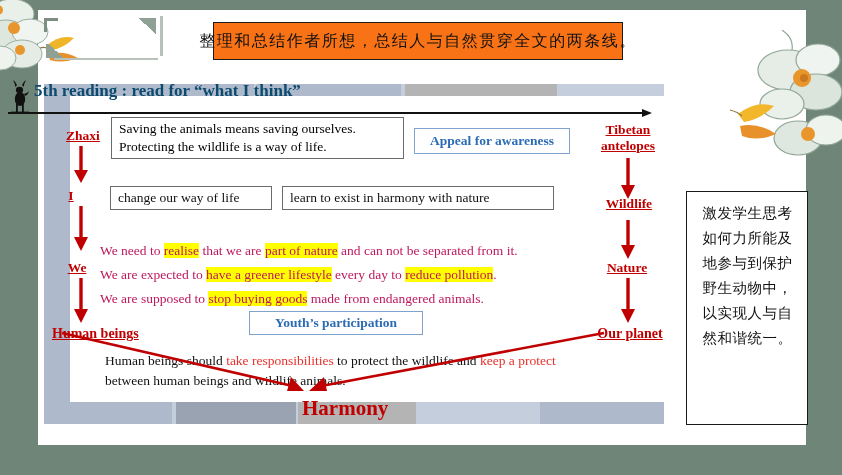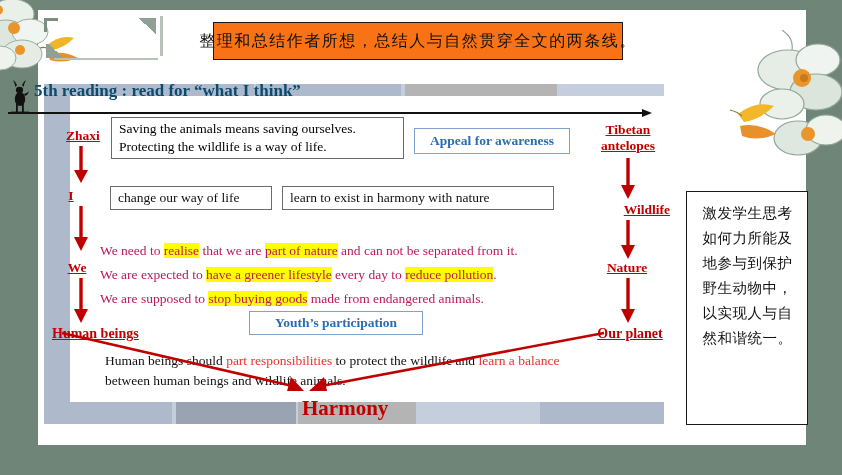--- a/index.html
+++ b/index.html
@@ -439,21 +439,21 @@
 
   <div class="chain-label" style="left:590px; top:122px; width:76px;">Tibetan</div>
   <div class="chain-label" style="left:586px; top:138px; width:84px;">antelopes</div>
   <div class="chain-arrow" style="left:617px; top:158px;">
     <svg width="22" height="42" viewBox="0 0 22 42">
       <line x1="11" y1="0" x2="11" y2="29" stroke="#c00000" stroke-width="3.4"></line>
       <polygon points="4,27 18,27 11,41" fill="#c00000"></polygon>
     </svg>
   </div>
 
-  <div class="chain-label" style="left:588px; top:202px; width:82px;text-align:right;">Wildlife</div>
+  <div class="chain-label" style="left:588px; top:196px; width:82px;">Wildlife</div>
   <div class="chain-arrow" style="left:617px; top:220px;">
     <svg width="22" height="40" viewBox="0 0 22 40">
       <line x1="11" y1="0" x2="11" y2="27" stroke="#c00000" stroke-width="3.4"></line>
       <polygon points="4,25 18,25 11,39" fill="#c00000"></polygon>
     </svg>
   </div>
 
   <div class="chain-label" style="left:590px; top:260px; width:74px;">Nature</div>
   <div class="chain-arrow" style="left:617px; top:278px;">
     <svg width="22" height="46" viewBox="0 0 22 46">
@@ -483,21 +483,21 @@
   </div>
 
   <div class="sent" id="sent0" style="left:100px; top:235px;"><span>We need to </span><span class="hl">realise</span><span> that we are </span><span class="hl">part of nature</span><span> and can not be separated from it.</span></div>
   <div class="sent" id="sent1" style="left:100px; top:259px;"><span>We are expected to </span><span class="hl">have a greener lifestyle</span><span> every day to </span><span class="hl">reduce pollution</span><span>.</span></div>
   <div class="sent" id="sent2" style="left:100px; top:283px;"><span>We are supposed to </span><span class="hl">stop buying goods</span><span> made from endangered animals.</span></div>
 
   <div class="bluebox" style="left:249px; top:311px; width:174px; height:24px;">
     <span>Youth’s participation</span>
   </div>
 
-  <div class="para" id="concl" style="left:105px; top:351px;"><span>Human beings should </span><span class="red">part responsibilities</span><span> to protect the wildlife and </span><span class="red">learn a balance</span><span> between human beings and wildlife animals.</span></div>
+  <div class="para" id="concl" style="left:105px; top:351px;"><span>Human beings should </span><span class="red">take responsibilities</span><span> to protect the wildlife and </span><span class="red">keep a protect</span><span> between human beings and wildlife animals.</span></div>
 
   <div class="converge-svg">
     <svg width="600" height="80" viewBox="0 0 600 80">
       <line x1="18" y1="8" x2="253" y2="62" stroke="#c00000" stroke-width="2.6"></line>
       <polygon points="247,52 260,66 243,66" fill="#c00000"></polygon>
       <line x1="560" y1="8" x2="272" y2="62" stroke="#c00000" stroke-width="2.6"></line>
       <polygon points="280,52 265,66 283,66" fill="#c00000"></polygon>
     </svg>
   </div>
 

